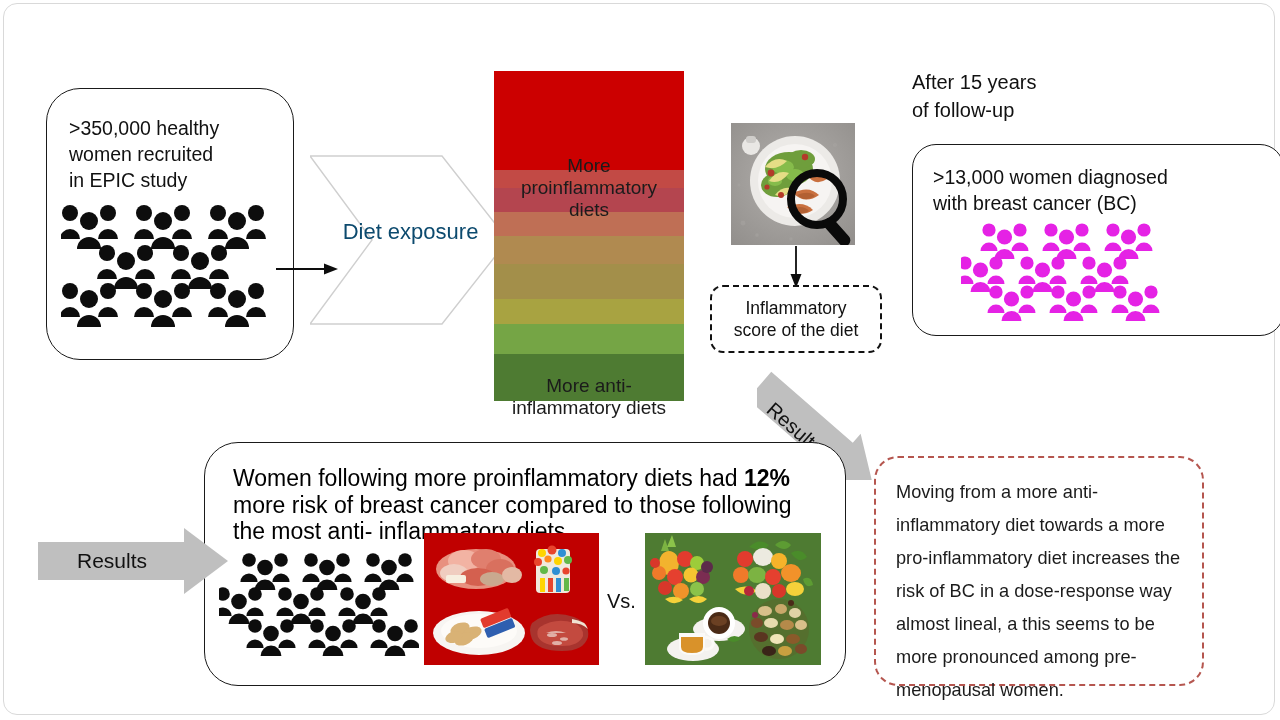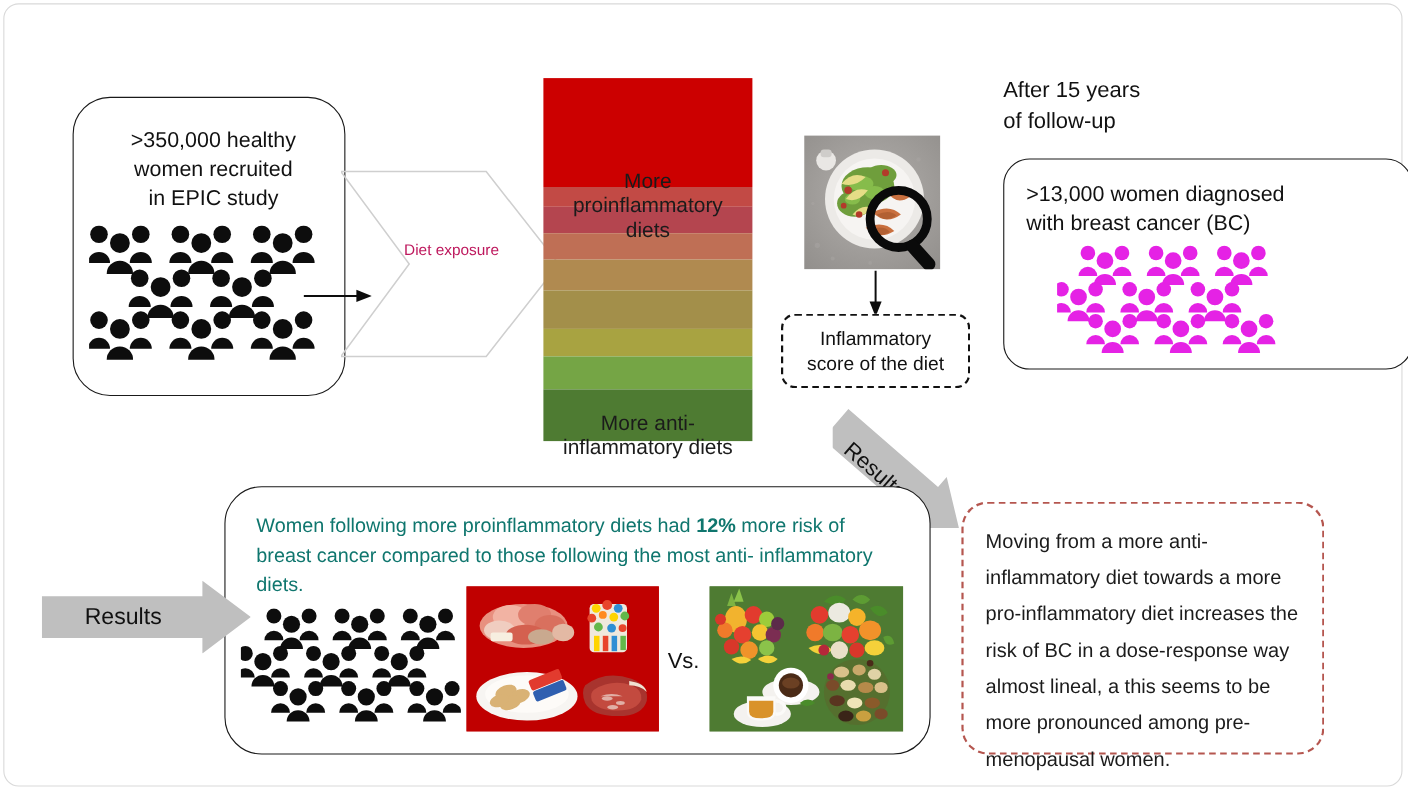--- a/index.html
+++ b/index.html
@@ -16,32 +16,32 @@
 
   
   .card{
     background:#fff;border:1.6px solid #1a1a1a;border-radius:30px;
   }
   .card-txt{
     font-size:19.5px;line-height:25px;color:#111;white-space:pre-line;
   }
 
   
-  #cohort{left:66px;top:88px;width:248px;height:272px;border-radius:34px;text-align:center;}
+  #cohort{left:46px;top:88px;width:248px;height:272px;border-radius:34px;}
   #cohort-text{left:22px;top:26px;width:210px;font-size:19.5px;line-height:26px;}
 
   
   .people-wrap{position:absolute;}
 
   
   #chevron{left:310px;top:148px;width:200px;height:184px;}
   #chevron svg{display:block;}
   #diet-exposure-label{
     left:329px;top:219px;width:163px;text-align:center;
-    font-size:14px;color:#be185d;
+    font-size:22px;color:#0c4a6e;
   }
   #cohort-arrow{left:276px;top:262px;width:62px;height:14px;}
 
   
   #gradient-col{left:494px;top:71px;width:190px;height:330px;}
   .band{position:absolute;left:0;width:100%;}
   .band-label{
     position:absolute;left:0;width:100%;text-align:center;
     font-size:19px;line-height:22px;color:#1b1b1b;white-space:pre-line;
   }
@@ -80,21 +80,21 @@
   #results-arrow-diag .lbl{
     position:absolute;left:20px;top:36px;
     font-size:20px;color:#111;
     transform:rotate(41deg);transform-origin:left top;
   }
 
   
   #results-card{left:204px;top:442px;width:642px;height:244px;border-radius:34px;}
   #results-text{
     left:28px;top:22px;width:578px;
-    font-size:18px;line-height:26.5px;color:#0f766e;
+    font-size:23px;line-height:26.5px;color:#000000;
   }
   #results-text b{font-weight:bold;}
   #vs-label{left:607px;top:590px;font-size:20px;color:#111;text-align:right;}
 
   
   .collage{position:absolute;overflow:hidden;}
   #bad-food{left:424px;top:533px;width:175px;height:132px;background:#c00000;}
   #good-food{left:645px;top:533px;width:176px;height:132px;background:#4e7b32;}
 
   

